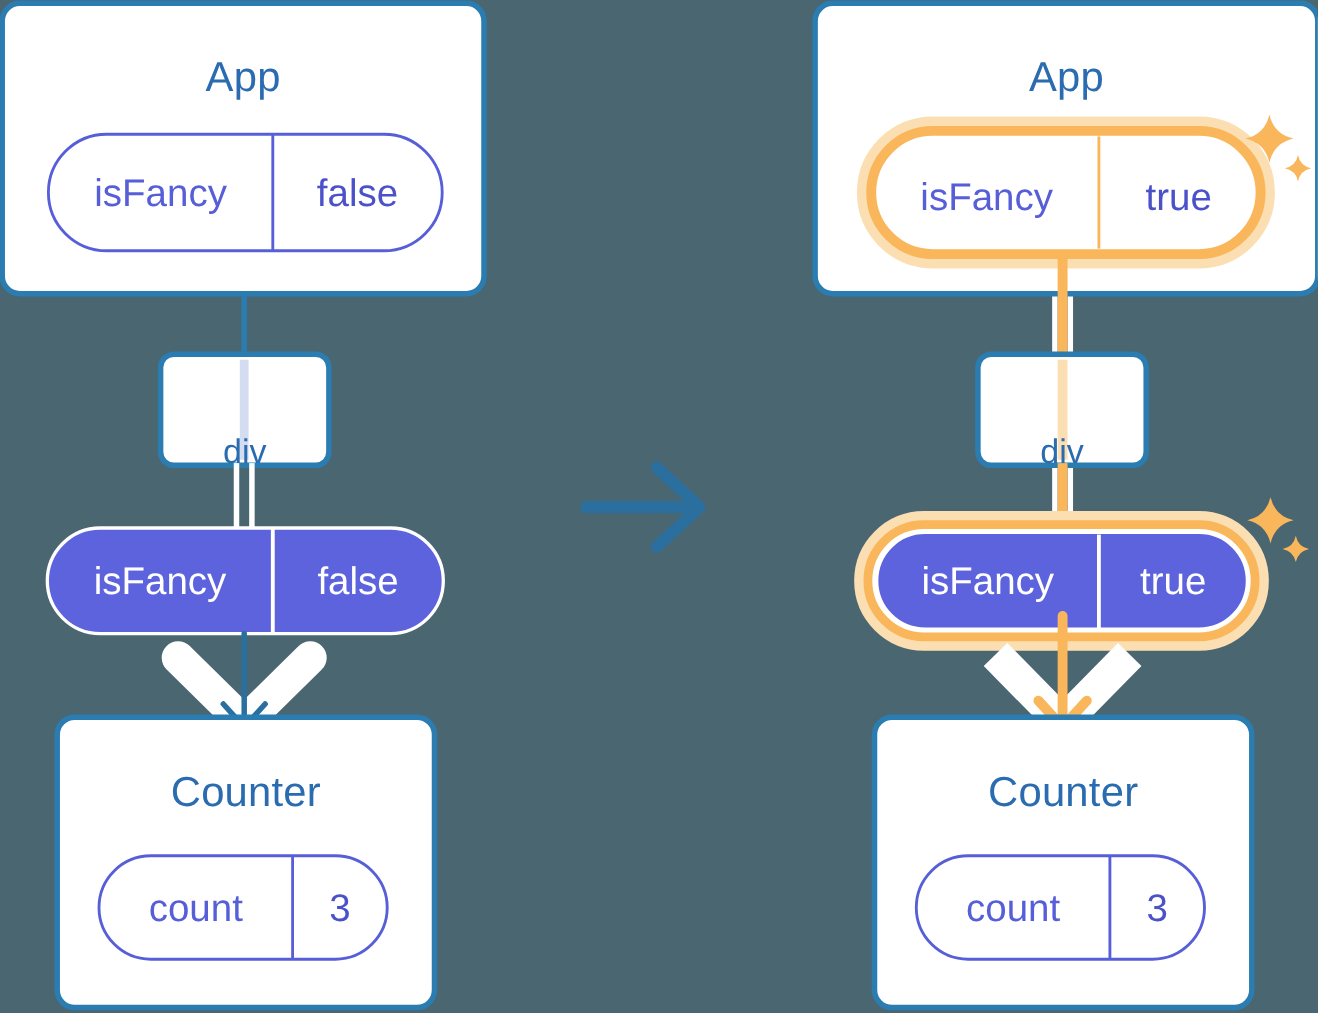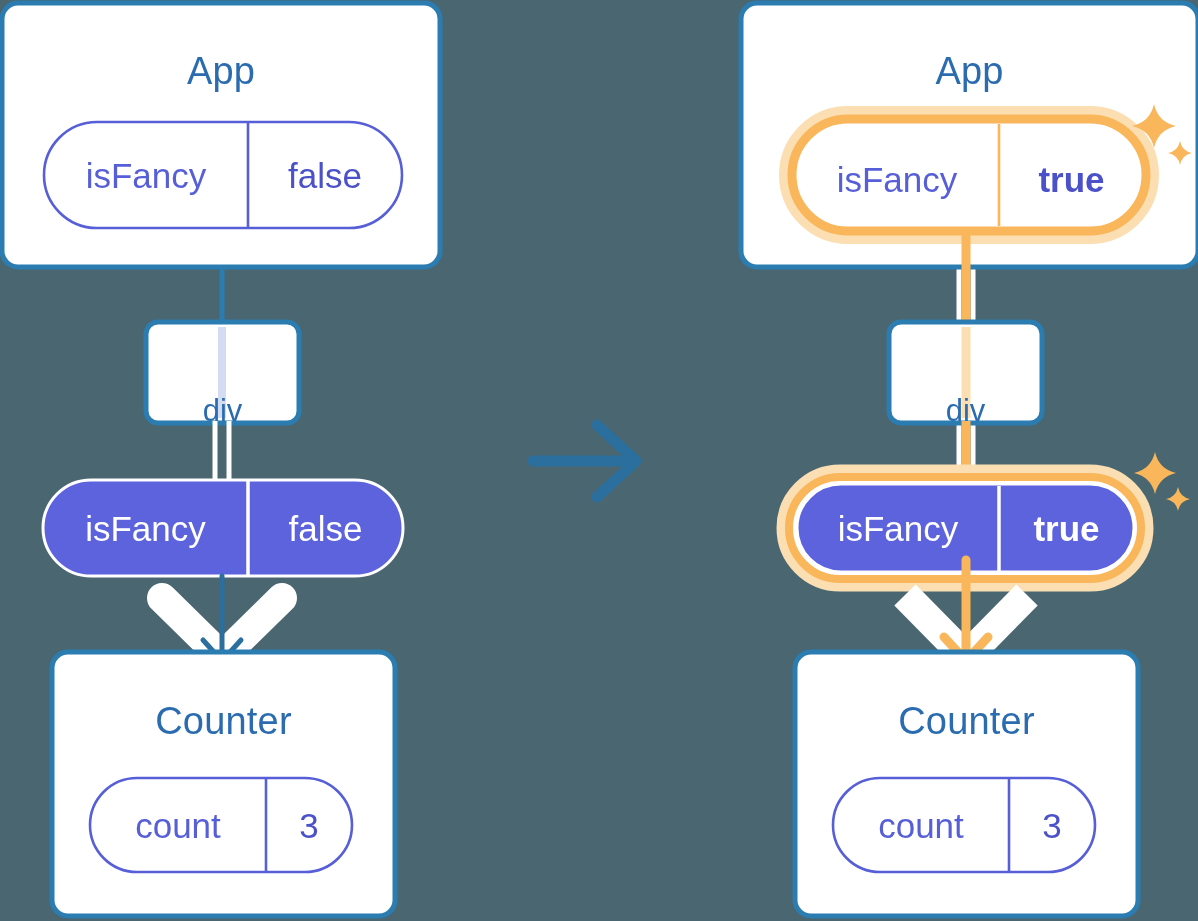--- a/index.html
+++ b/index.html
@@ -57,21 +57,21 @@
   .pill-key-solid {
     color: #ffffff;
     font-size: 35px;
     font-weight: 400;
   }
   .pill-val-solid {
     color: #ffffff;
     font-size: 35px;
     font-weight: 400;
   }
-  .bold-val { font-weight: 700; }
+  .bold-val { font-weight: 400; }
 </style>
 </head>
 <body>
 
 <div id="stage">
 
   <svg class="layer" viewBox="0 0 1198 921">
 
     <g>
 

